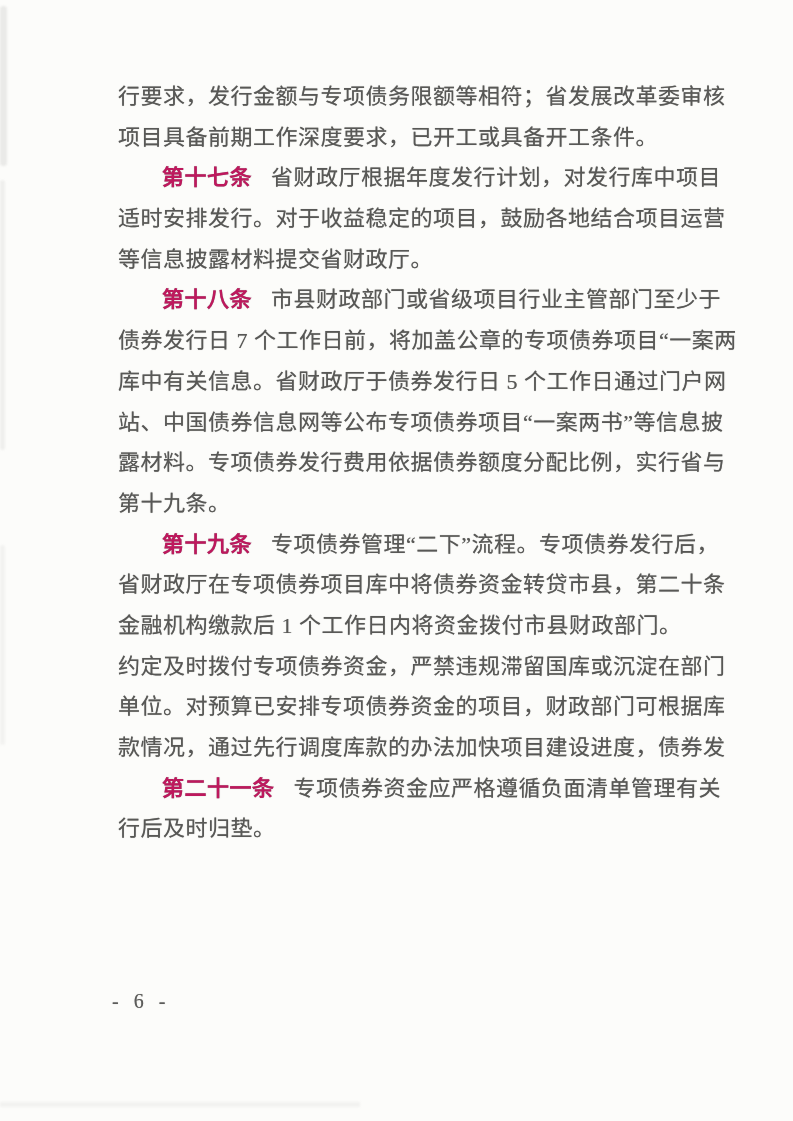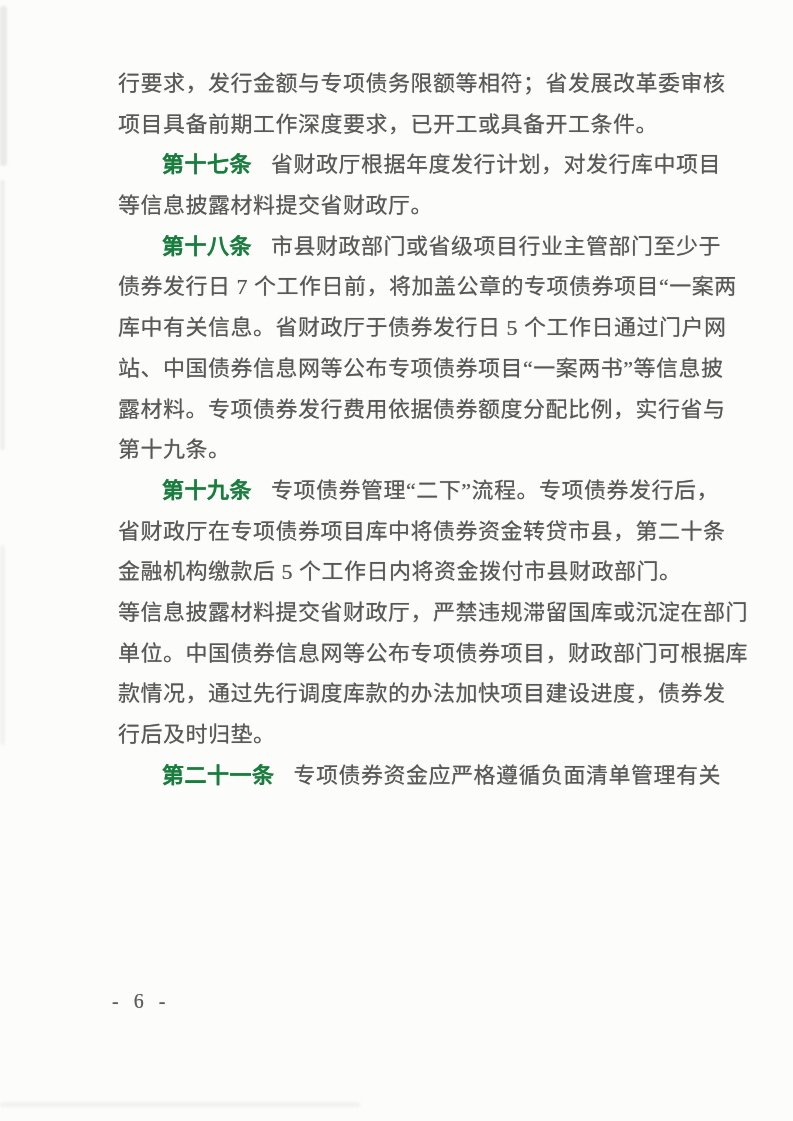--- a/index.html
+++ b/index.html
@@ -22,21 +22,21 @@
     pointer-events: none;
   }
   .artifact.a1 { left: 0; top: 6px;   width: 7px;  height: 160px; background: rgba(130,130,128,0.14); border-radius: 3px; filter: blur(1px); }
   .artifact.a2 { left: 0; top: 180px; width: 5px;  height: 270px; background: rgba(130,130,128,0.10); border-radius: 3px; filter: blur(1px); }
   .artifact.a3 { left: 0; top: 545px; width: 5px;  height: 200px; background: rgba(130,130,128,0.08); border-radius: 3px; filter: blur(1px); }
   .artifact.a4 { left: 0; top: 1102px; width: 360px; height: 5px; background: rgba(130,130,128,0.08); filter: blur(1px); }
 
   .text-block {
     position: absolute;
     left: 118px;
-    top: 64px;
+    top: 77px;
     width: 596px;
     font-size: 22px;
     color: #585856;
     text-shadow: 0 0 0.7px rgba(100,100,98,0.75);
   }
   .line {
     height: 40.7px;
     line-height: 40.7px;
     text-align: justify;
     text-align-last: justify;
@@ -44,21 +44,21 @@
     letter-spacing: 0.5px;
   }
   .line.last {
     text-align-last: left;
   }
   .line.indent {
     text-indent: 44px;
   }
   .term {
     font-weight: 700;
-    color: #15803d;
+    color: #be185d;
     margin-right: 19px;
   }
   .page-number {
     position: absolute;
     left: 112px;
     top: 986px;
     font-size: 20px;
     line-height: 30px;
     letter-spacing: 5px;
     color: #5c5c5a;
@@ -71,31 +71,32 @@
 <div class="page">
   <div class="artifact a1"></div>
   <div class="artifact a2"></div>
   <div class="artifact a3"></div>
   <div class="artifact a4"></div>
 
   <div class="text-block" id="text-block">
       <div class="line"><span>行要求，发行金额与专项债务限额等相符；省发展改革委审核</span></div>
       <div class="line last"><span>项目具备前期工作深度要求，已开工或具备开工条件。</span></div>
       <div class="line indent"><span class="term">第十七条</span><span>省财政厅根据年度发行计划，对发行库中项目</span></div>
+      <div class="line"><span>适时安排发行。对于收益稳定的项目，鼓励各地结合项目运营</span></div>
       <div class="line last"><span>等信息披露材料提交省财政厅。</span></div>
       <div class="line indent"><span class="term">第十八条</span><span>市县财政部门或省级项目行业主管部门至少于</span></div>
       <div class="line"><span>债券发行日 7 个工作日前，将加盖公章的专项债券项目“一案两</span></div>
       <div class="line"><span>库中有关信息。省财政厅于债券发行日 5 个工作日通过门户网</span></div>
       <div class="line"><span>站、中国债券信息网等公布专项债券项目“一案两书”等信息披</span></div>
       <div class="line"><span>露材料。专项债券发行费用依据债券额度分配比例，实行省与</span></div>
       <div class="line last"><span>第十九条。</span></div>
       <div class="line indent"><span class="term">第十九条</span><span>专项债券管理“二下”流程。专项债券发行后，</span></div>
       <div class="line"><span>省财政厅在专项债券项目库中将债券资金转贷市县，第二十条</span></div>
-      <div class="line last"><span>金融机构缴款后 5 个工作日内将资金拨付市县财政部门。</span></div>
-      <div class="line"><span>等信息披露材料提交省财政厅，严禁违规滞留国库或沉淀在部门</span></div>
-      <div class="line"><span>单位。中国债券信息网等公布专项债券项目，财政部门可根据库</span></div>
+      <div class="line last"><span>金融机构缴款后 1 个工作日内将资金拨付市县财政部门。</span></div>
+      <div class="line"><span>约定及时拨付专项债券资金，严禁违规滞留国库或沉淀在部门</span></div>
+      <div class="line"><span>单位。对预算已安排专项债券资金的项目，财政部门可根据库</span></div>
       <div class="line"><span>款情况，通过先行调度库款的办法加快项目建设进度，债券发</span></div>
+      <div class="line indent"><span class="term">第二十一条</span><span>专项债券资金应严格遵循负面清单管理有关</span></div>
       <div class="line last"><span>行后及时归垫。</span></div>
-      <div class="line indent"><span class="term">第二十一条</span><span>专项债券资金应严格遵循负面清单管理有关</span></div>
     </div>
 
   <div class="page-number">- 6 -</div>
 </div>
 
 </body></html>

